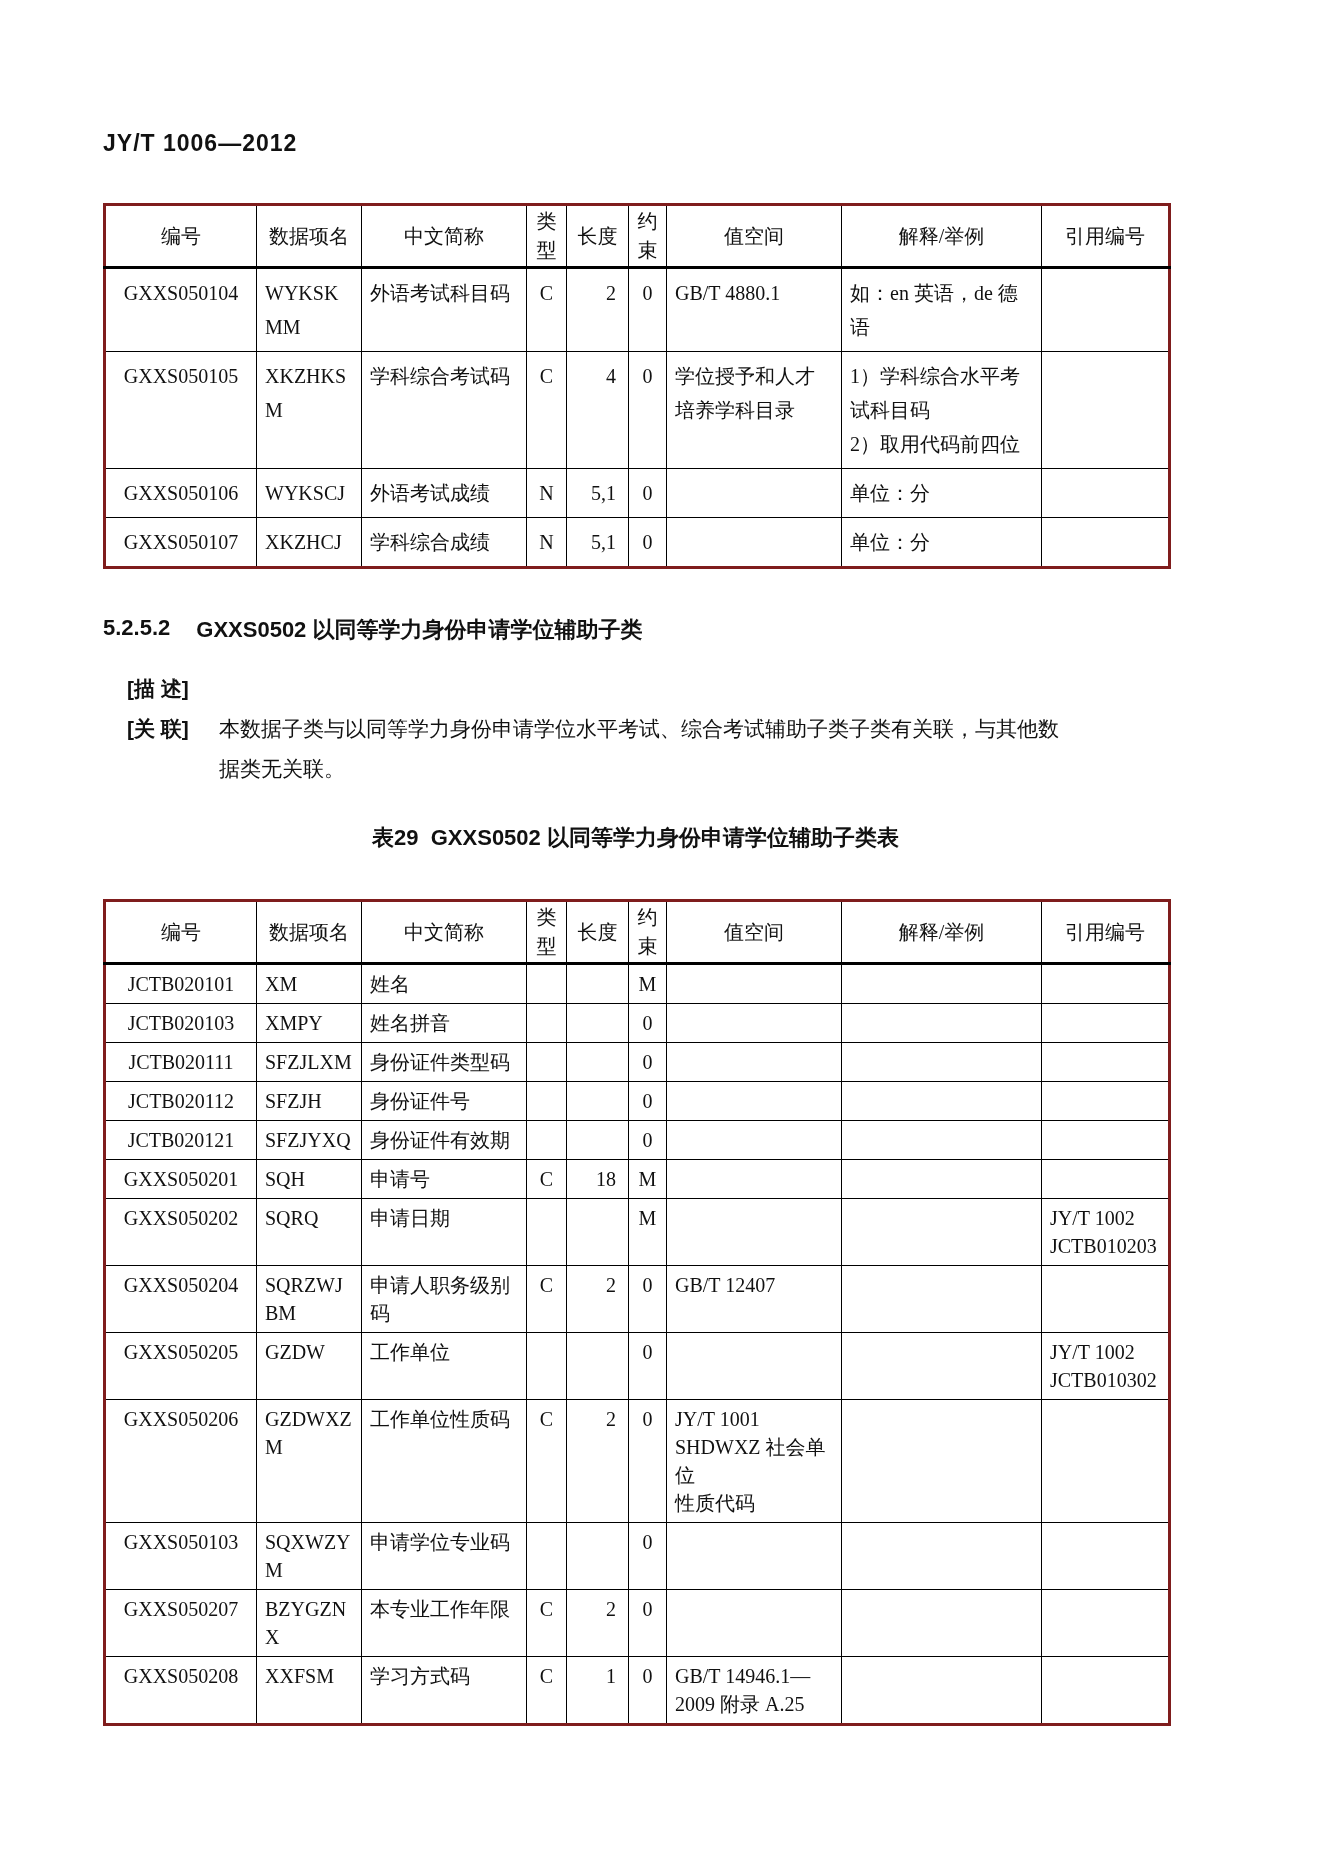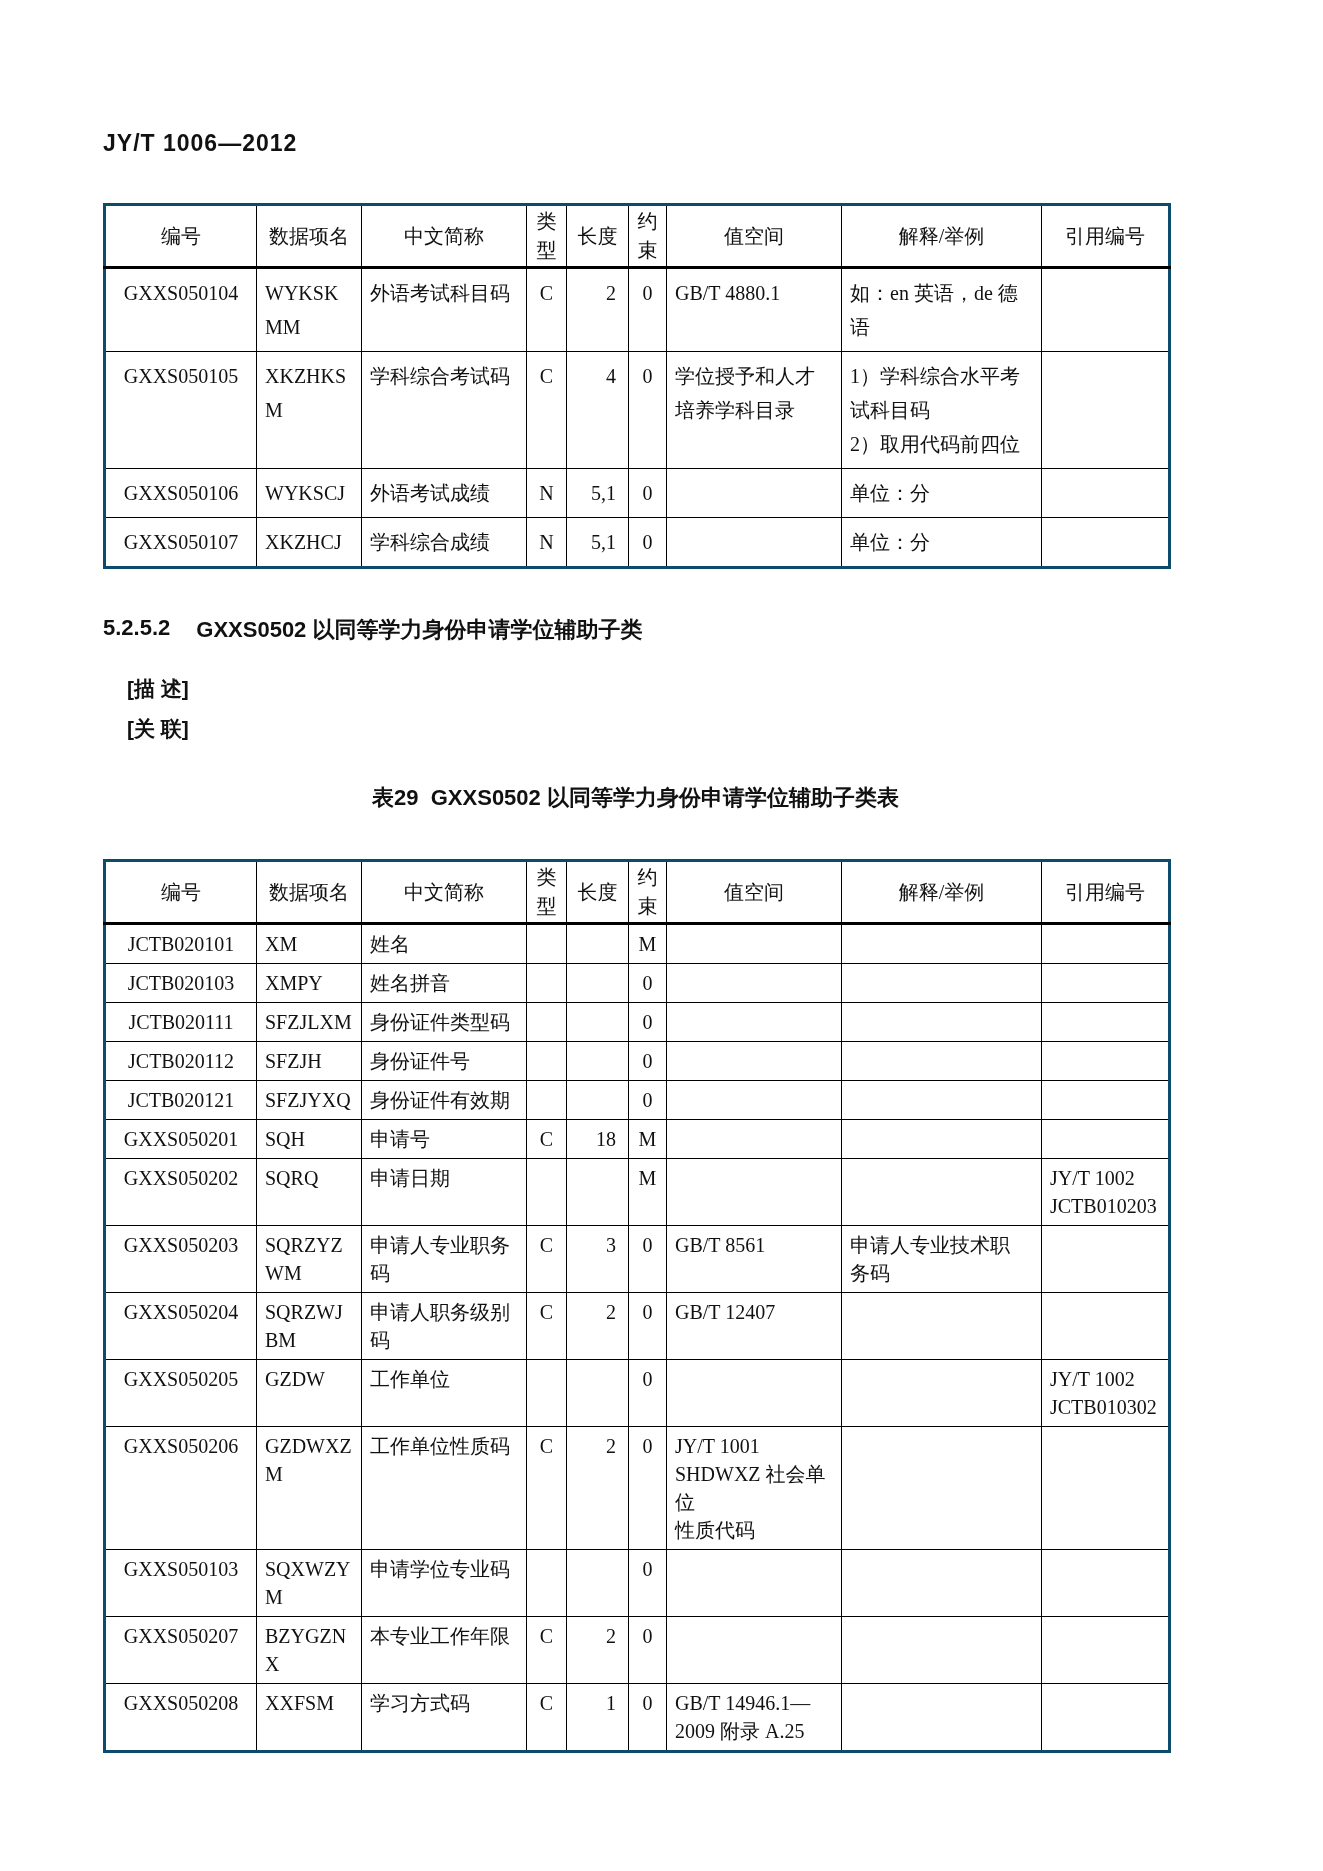--- a/index.html
+++ b/index.html
@@ -19,21 +19,21 @@
     font-family:"Liberation Sans","DejaVu Sans",sans-serif;
     font-weight:bold;
     font-size:23px;
     letter-spacing:1px;
     margin:0 0 28px 0;
   }
   table.dtable{
     border-collapse:collapse;
     table-layout:fixed;
     width:1065px;
-    border:3px solid #0c4a6e;
+    border:3px solid #7f1d1d;
     margin-top:46px;
   }
   table.dtable th{
     border:1.5px solid #000;
     border-bottom:3px solid #000;
     font-weight:normal;
     font-size:20px;
     text-align:center;
     vertical-align:middle;
     height:60px;
@@ -190,20 +190,22 @@
     <span class="sec-num">5.2.5.2</span>
     <span>GXXS0502 以同等学力身份申请学位辅助子类</span>
   </div>
 
   <p class="para first">
     <span class="plabel">[描 述]</span>
   </p>
 
   <p class="para">
     <span class="plabel">[关 联]</span>
+    <span class="ptext">本数据子类与以同等学力身份申请学位水平考试、综合考试辅助子类子类有关联，与其他数
+据类无关联。</span>
   </p>
 
   <div class="table-caption">表29  GXXS0502 以同等学力身份申请学位辅助子类表</div>
 
   <table class="dtable t2">
     <colgroup>
       <col style="width:152px">
         <col style="width:105px">
         <col style="width:165px">
       <col style="width:40px">
@@ -299,33 +301,20 @@
           <td>申请日期</td>
           <td></td>
           <td></td>
           <td>M</td>
           <td></td>
           <td></td>
           <td>JY/T 1002
 JCTB010203</td>
         </tr>
         <tr>
-          <td>GXXS050203</td>
-          <td>SQRZYZWM</td>
-          <td>申请人专业职务
-码</td>
-          <td>C</td>
-          <td>3</td>
-          <td>0</td>
-          <td>GB/T 8561</td>
-          <td>申请人专业技术职
-务码</td>
-          <td></td>
-        </tr>
-        <tr>
           <td>GXXS050204</td>
           <td>SQRZWJBM</td>
           <td>申请人职务级别
 码</td>
           <td>C</td>
           <td>2</td>
           <td>0</td>
           <td>GB/T 12407</td>
           <td></td>
           <td></td>

